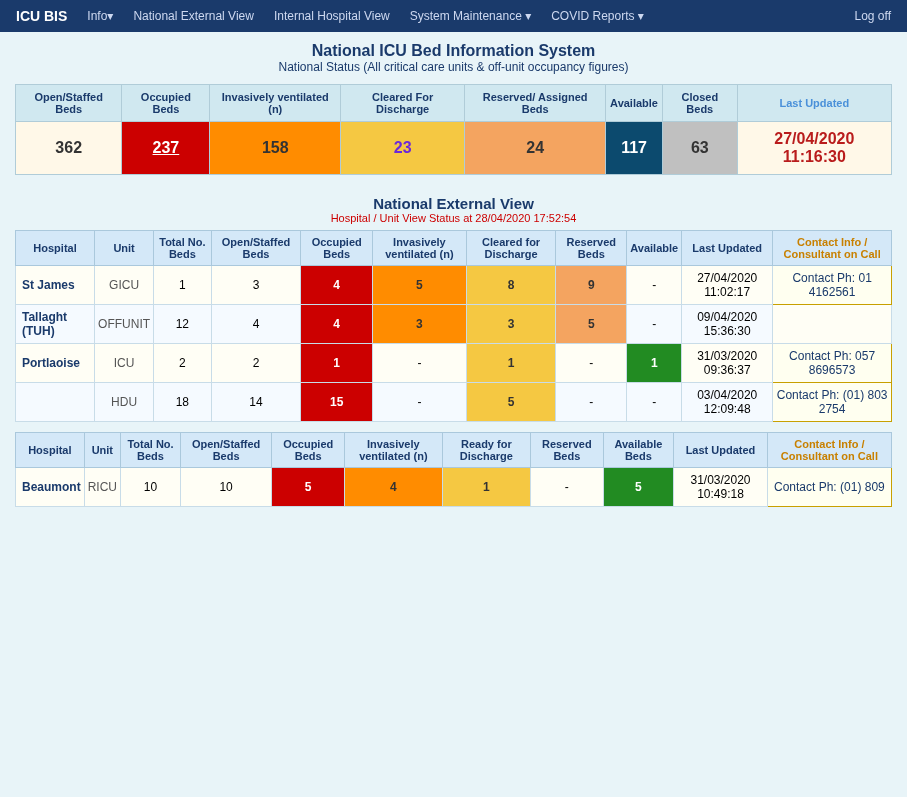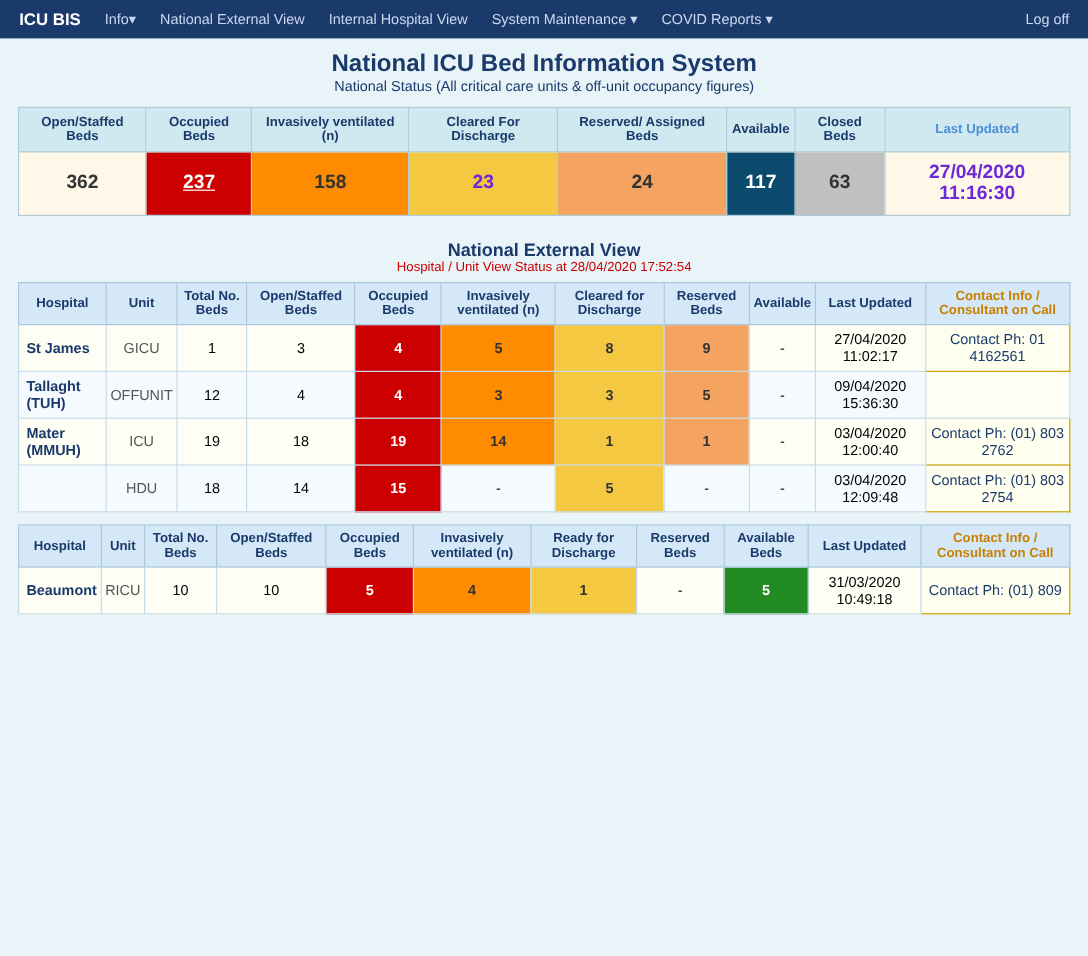--- a/index.html
+++ b/index.html
@@ -17,21 +17,21 @@
     .navbar-brand { font-weight: bold; font-size: 14px; color: white; }
     .navbar-item { color: #cdd8f0; font-size: 12px; cursor: pointer; }
     .navbar-spacer { flex: 1; }
     .navbar-logout { color: #cdd8f0; font-size: 12px; cursor: pointer; }
 
     
     .main { padding: 10px 15px; }
 
     
     .page-title { text-align: center; margin-bottom: 10px; }
-    .page-title h1 { color: #1a3a6b; font-size: 20px; font-weight: bold; }
+    .page-title h1 { color: #1a3a6b; font-size: 16px; font-weight: bold; }
     .page-title p { color: #1a3a6b; font-size: 12px; }
 
     
     .summary-table { width: 100%; border-collapse: collapse; margin-bottom: 20px; background: #fff8e8; }
     .summary-table th {
       background: #d0e8f0;
       color: #1a3a6b;
       text-align: center;
       padding: 6px 4px;
       font-size: 11px;
@@ -45,21 +45,21 @@
       border: 1px solid #b0ccd8;
     }
     .cell-open { background: #fff8e8; color: #333; }
     .cell-occupied { background: #cc0000; color: white; }
     .cell-occupied a { color: white; text-decoration: underline; }
     .cell-invasive { background: #ff8c00; color: #333; }
     .cell-cleared { background: #f5c842; color: #6d28d9; }
     .cell-reserved { background: #f4a460; color: #333; }
     .cell-available { background: #0c4a6e; color: white; }
     .cell-closed { background: #c0c0c0; color: #333; }
-    .cell-lastupdated { background: #fff8e8; color: #6d28d9; font-size: 12px; font-weight: normal; }
+    .cell-lastupdated { background: #fff8e8; color: #b91c1c; font-size: 12px; font-weight: normal; }
 
     
     .section-title { text-align: center; margin-bottom: 6px; }
     .section-title h2 { color: #1a3a6b; font-size: 15px; font-weight: bold; }
     .section-title p { color: #c00; font-size: 11px; }
 
     
     .data-table { width: 100%; border-collapse: collapse; margin-bottom: 10px; }
     .data-table th {
       background: #d4e8f8;
@@ -190,34 +190,34 @@
         <td>4</td>
         <td class="td-occupied">4</td>
         <td class="td-invasive">3</td>
         <td class="td-cleared">3</td>
         <td class="td-reserved">5</td>
         <td>-</td>
         <td>09/04/2020 15:36:30</td>
         <td class="td-empty"></td>
       </tr>
 
-
-      <tr>
-        <td class="hospital-col">Mater (MMUH)</td>
+      <tr>
+        <td class="hospital-col">Portlaoise</td>
         <td class="unit-col">ICU</td>
-        <td>19</td>
-        <td>18</td>
-        <td class="td-occupied">19</td>
-        <td class="td-invasive">14</td>
+        <td>2</td>
+        <td>2</td>
+        <td class="td-occupied">1</td>
+        <td>-</td>
         <td class="td-cleared">1</td>
-        <td class="td-reserved">1</td>
-        <td>-</td>
-        <td>03/04/2020 12:00:40</td>
-        <td class="td-contact">Contact Ph: (01) 803 2762</td>
-      </tr>
+        <td>-</td>
+        <td class="td-available-green">1</td>
+        <td>31/03/2020 09:36:37</td>
+        <td class="td-contact">Contact Ph: 057 8696573</td>
+      </tr>
+
 
       <tr>
         <td class="hospital-col"></td>
         <td class="unit-col">HDU</td>
         <td>18</td>
         <td>14</td>
         <td class="td-occupied">15</td>
         <td>-</td>
         <td class="td-cleared">5</td>
         <td>-</td>

